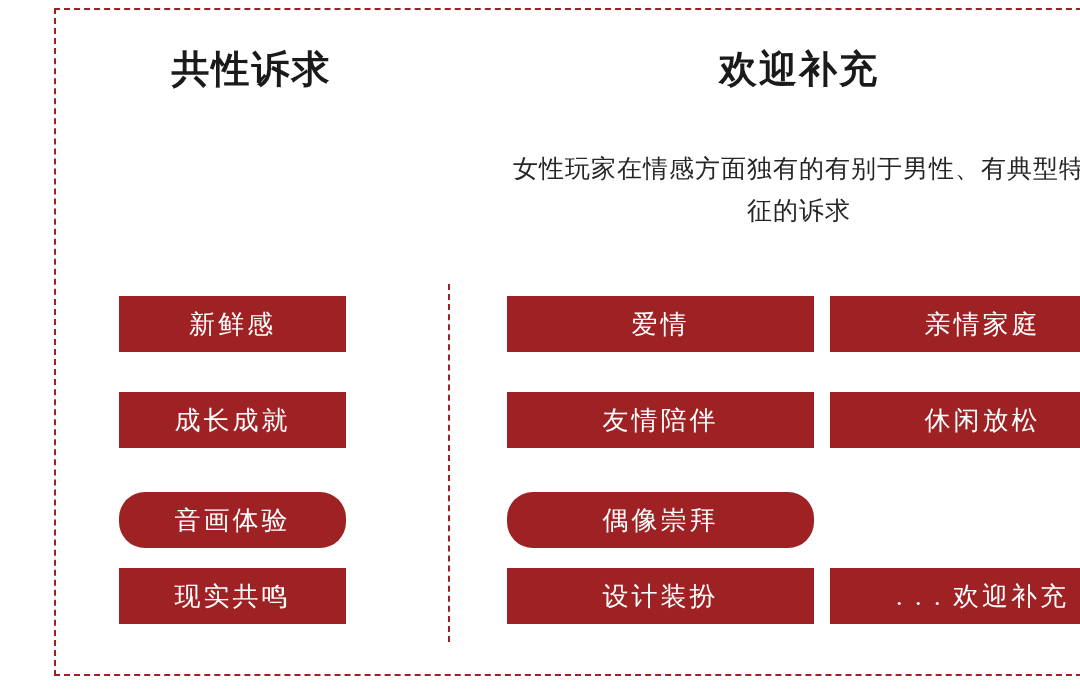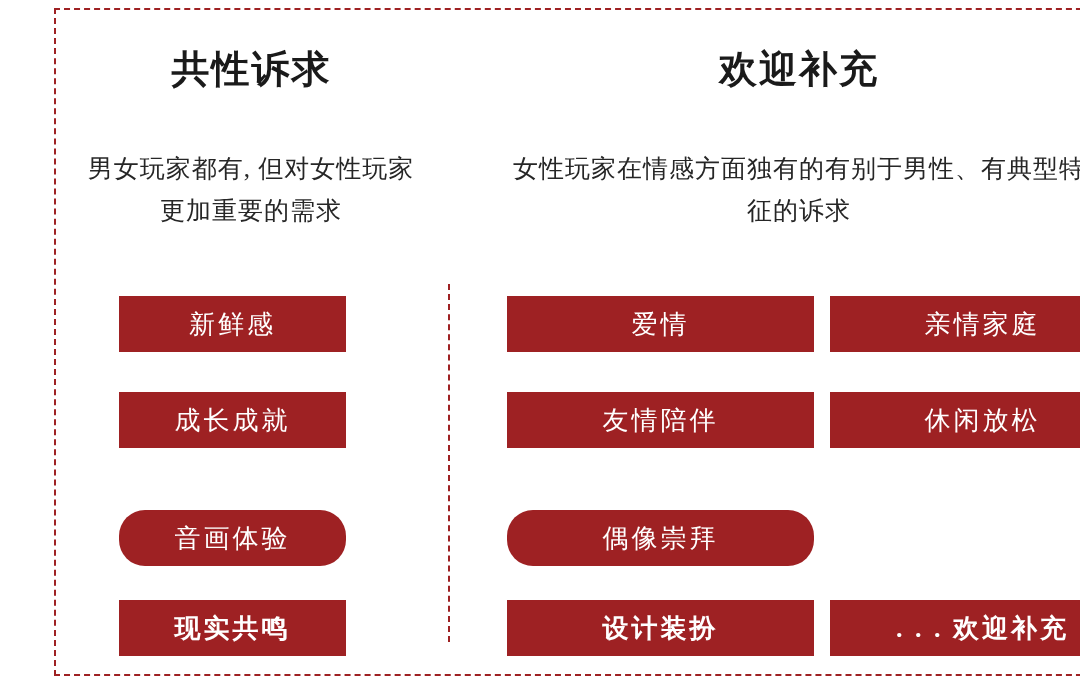--- a/index.html
+++ b/index.html
@@ -103,34 +103,33 @@
   }
 
   
   .col-a { left: 73px;  width: 227px; }
   .col-b { left: 461px; width: 307px; }
   .col-c { left: 784px; width: 261px; padding-left: 44px; }
 
   
   .row-1 { top: 296px; }
   .row-2 { top: 392px; }
-  .row-3 { top: 510px; border-radius: 26px; }
-  .row-4 { top: 600px; font-weight: bold; }
+  .row-3 { top: 492px; border-radius: 26px; }
+  .row-4 { top: 568px; }
 </style>
 </head>
 <body>
 
 <div id="slide">
 
   <div id="outer-frame"></div>
   <div id="column-divider"></div>
 
   <div class="group-title" id="title-common">共性诉求</div>
 
-  <div class="group-desc" id="desc-common">男女玩家都有, 但对女性玩家更加重要的需求</div>
 
   <div class="tag-box col-a row-1">新鲜感</div>
   <div class="tag-box col-a row-2">成长成就</div>
   <div class="tag-box col-a row-3">音画体验</div>
   <div class="tag-box col-a row-4">现实共鸣</div>
 
   <div class="group-title" id="title-unique">欢迎补充</div>
 
   <div class="group-desc" id="desc-unique">女性玩家在情感方面独有的有别于男性、有典型特征的诉求</div>
 

